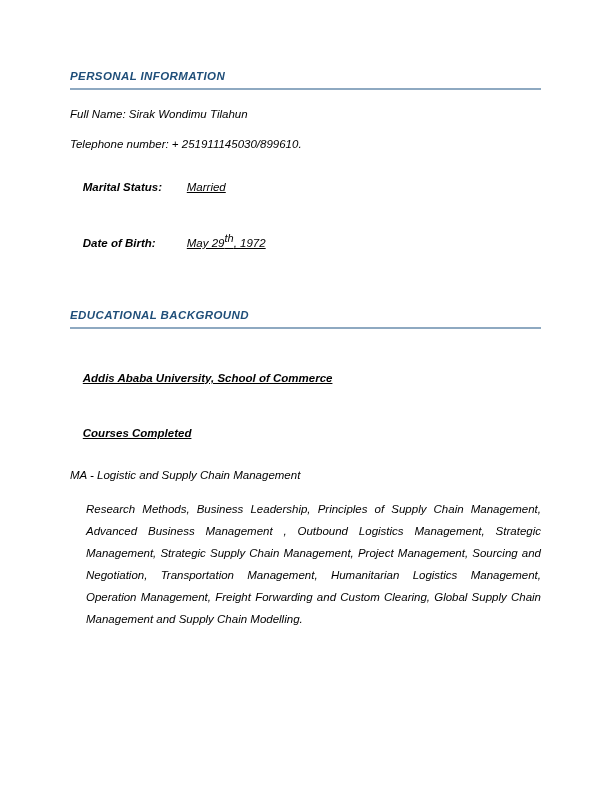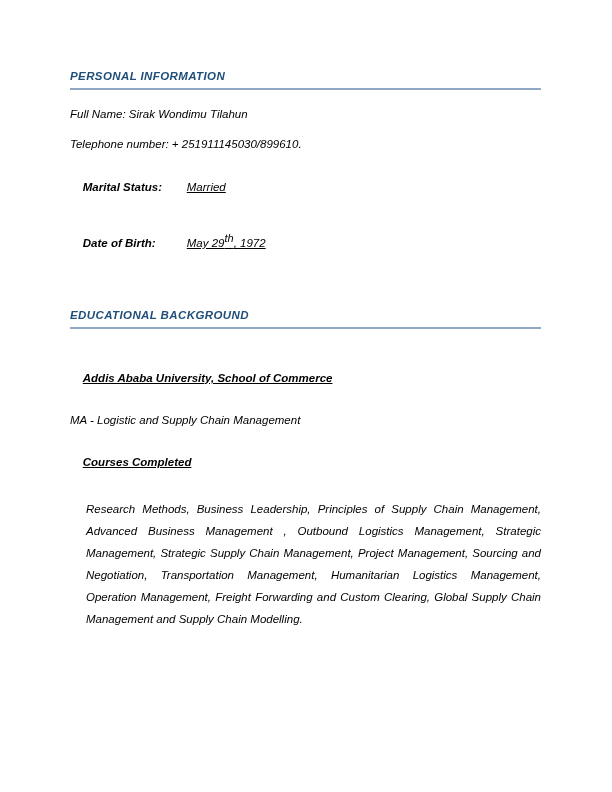--- a/index.html
+++ b/index.html
@@ -79,21 +79,21 @@
   </p>
 
 
 
   <h2 class="sec-heading second">EDUCATIONAL BACKGROUND</h2>
 
   <p class="edu-line first">
     <span class="bold u">Addis Ababa University, School of Commerce</span>
   </p>
 
-  <p class="edu-line">MA - Logistic and Supply Chain Management</p>
-
   <p class="edu-line">
     <span class="bold u">Courses Completed</span>
   </p>
+
+  <p class="edu-line">MA - Logistic and Supply Chain Management</p>
 
   <p class="para">Research Methods, Business Leadership, Principles of Supply Chain Management, Advanced Business Management , Outbound Logistics Management, Strategic Management, Strategic Supply Chain Management, Project Management, Sourcing and Negotiation, Transportation Management, Humanitarian Logistics Management, Operation Management, Freight Forwarding and  Custom Clearing, Global Supply Chain Management and Supply Chain Modelling.</p>
 
 </div>
 
 </body></html>

